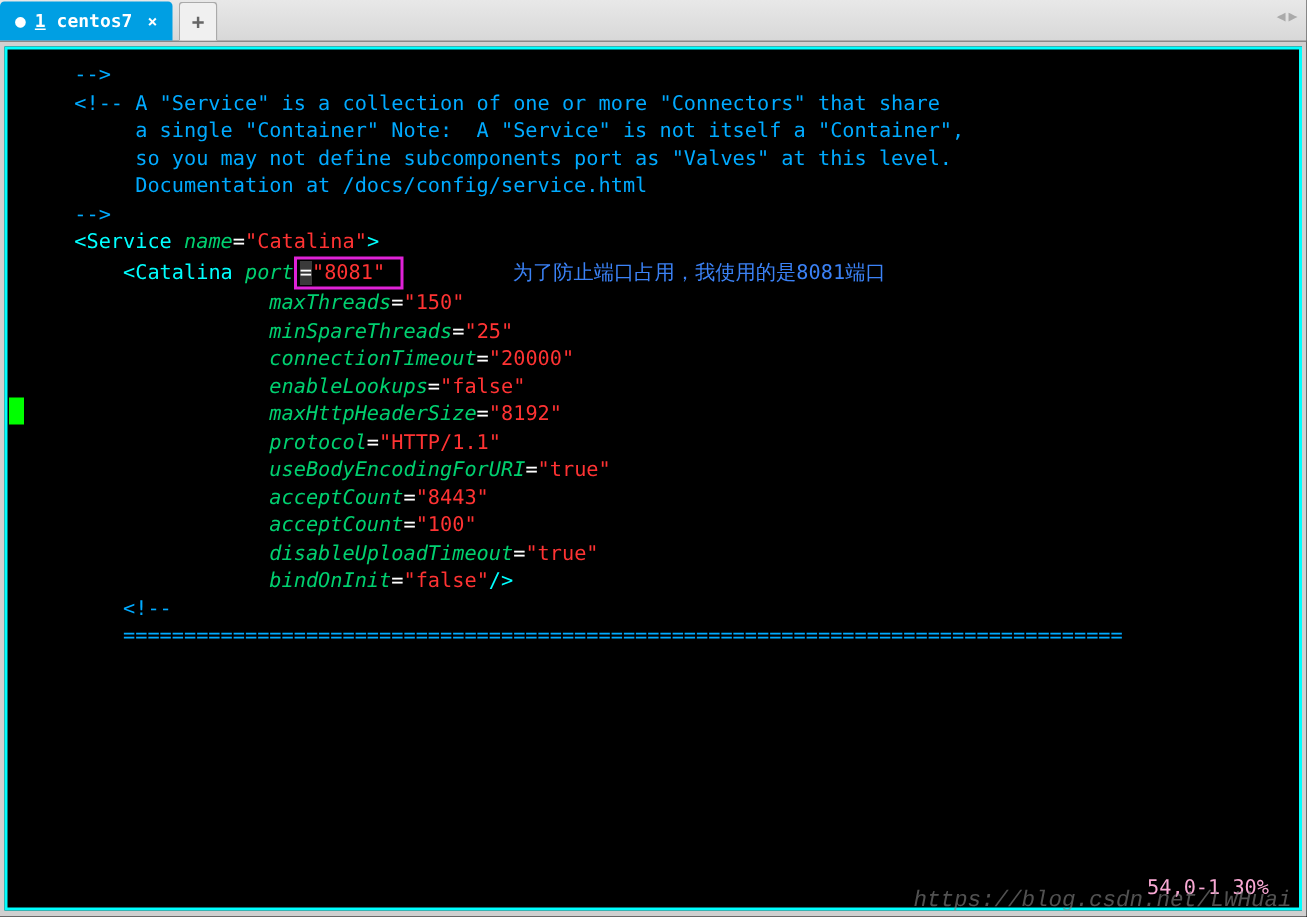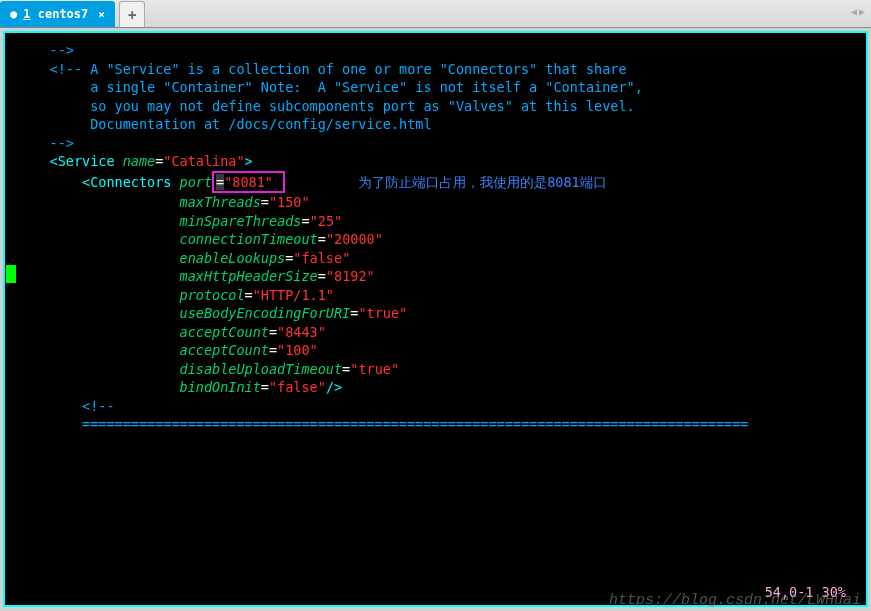--- a/index.html
+++ b/index.html
@@ -135,21 +135,21 @@
 
   <div class="line"><span class="comment">    --&gt;</span></div>
   <div class="line"></div>
   <div class="line"><span class="comment">    &lt;!-- A "Service" is a collection of one or more "Connectors" that share</span></div>
   <div class="line"><span class="comment">         a single "Container" Note:  A "Service" is not itself a "Container",</span></div>
   <div class="line"><span class="comment">         so you may not define subcomponents port as "Valves" at this level.</span></div>
   <div class="line"><span class="comment">         Documentation at /docs/config/service.html</span></div>
   <div class="line"><span class="comment">    --&gt;</span></div>
   <div class="line"><span class="tag">    &lt;</span><span class="tag">Service </span><span class="attr">name</span><span class="plain">=</span><span class="valred">"Catalina"</span><span class="tag">&gt;</span></div>
   <div class="line"></div>
-  <div class="line"><span class="tag">        &lt;</span><span class="tag">Connectors </span><span class="attr">port</span><span class="port-box"><span class="eqhl">=</span><span class="valred">"8081"</span></span><span class="plain">         </span><span class="annotation">为了防止端口占用，我使用的是8081端口</span></div>
+  <div class="line"><span class="tag">        &lt;</span><span class="tag">Catalina </span><span class="attr">port</span><span class="port-box"><span class="eqhl">=</span><span class="valred">"8081"</span></span><span class="plain">         </span><span class="annotation">为了防止端口占用，我使用的是8081端口</span></div>
   <div class="line"></div>
   <div class="line"><span class="attr">                    maxThreads</span><span class="plain">=</span><span class="valred">"150"</span></div>
   <div class="line"><span class="attr">                    minSpareThreads</span><span class="plain">=</span><span class="valred">"25"</span></div>
   <div class="line"><span class="attr">                    connectionTimeout</span><span class="plain">=</span><span class="valred">"20000"</span></div>
   <div class="line"></div>
   <div class="line"><span class="attr">                    enableLookups</span><span class="plain">=</span><span class="valred">"false"</span></div>
   <div class="line"><span class="attr">                    maxHttpHeaderSize</span><span class="plain">=</span><span class="valred">"8192"</span></div>
   <div class="line"><span class="attr">                    protocol</span><span class="plain">=</span><span class="valred">"HTTP/1.1"</span></div>
   <div class="line"><span class="attr">                    useBodyEncodingForURI</span><span class="plain">=</span><span class="valred">"true"</span></div>
   <div class="line"><span class="attr">                    acceptCount</span><span class="plain">=</span><span class="valred">"8443"</span></div>

